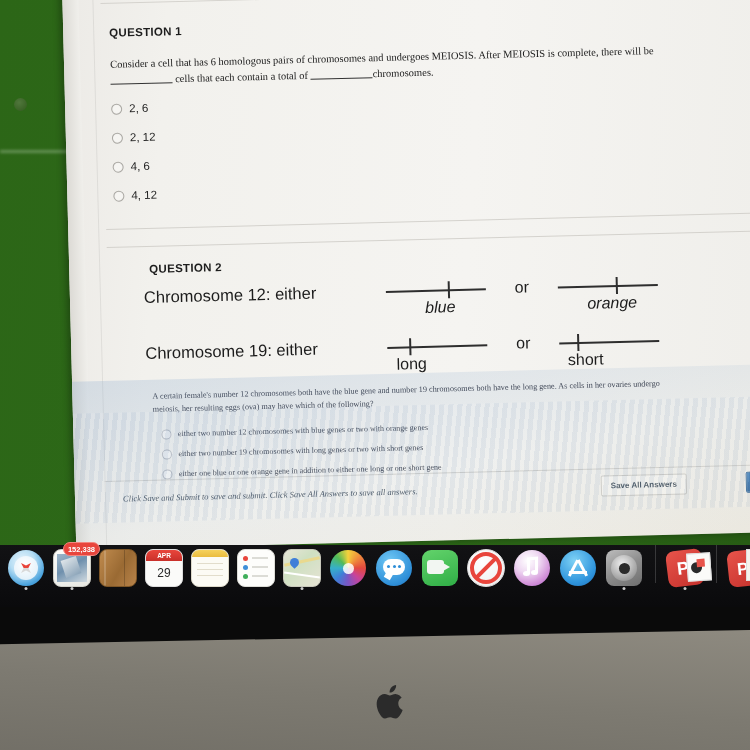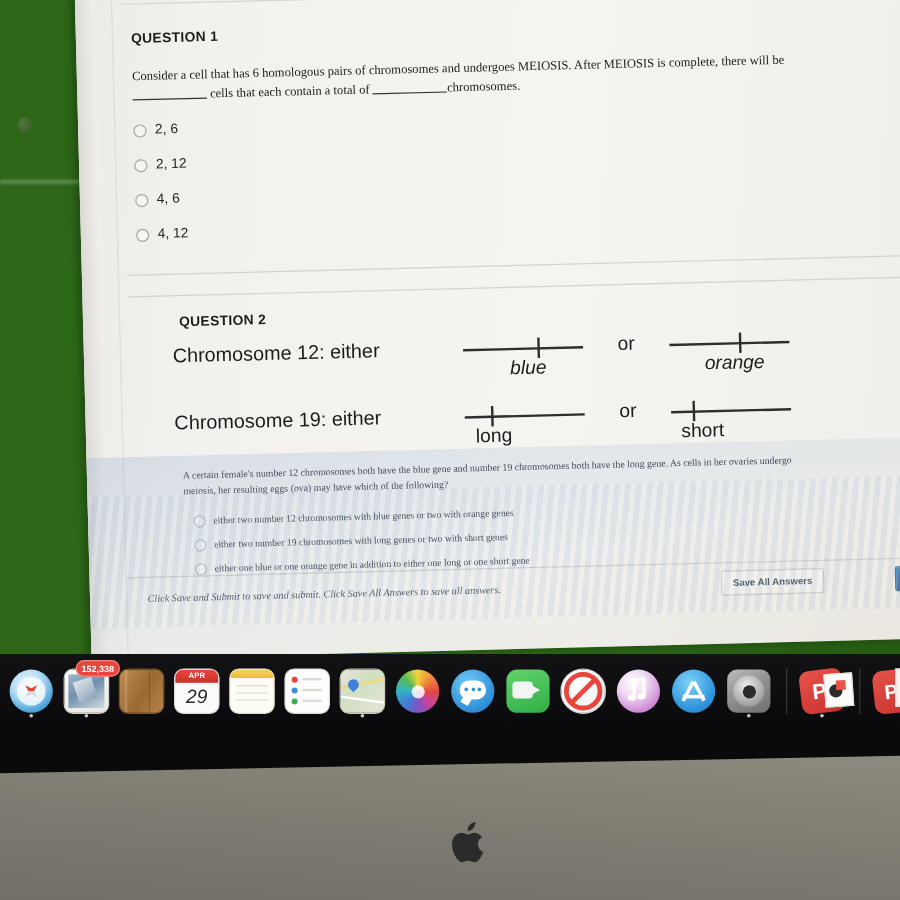--- a/index.html
+++ b/index.html
@@ -134,21 +134,21 @@
   #glare2{
     position:absolute;left:0;top:430px;width:720px;height:110px;
     background:repeating-linear-gradient(97deg,rgba(255,255,255,.10) 0 4px,rgba(120,150,190,.10) 4px 9px);
     pointer-events:none;
   }
 
   
   #dock{
     position:absolute;left:0;top:545px;width:750px;height:62px;
     background:linear-gradient(180deg,#121214,#0a0a0c);
-    display:flex;align-items:center;padding-left:4px;box-sizing:border-box;
+    display:flex;align-items:flex-start;padding-left:4px;box-sizing:border-box;
   }
   .dock-item{
     position:relative;width:44px;height:46px;margin-right:2px;
     display:flex;align-items:center;justify-content:center;flex:0 0 auto;
   }
   .ico{width:36px;height:36px;border-radius:8px;position:relative;overflow:hidden;}
   .ico.round{border-radius:50%;}
   .run-dot{
     position:absolute;bottom:1px;left:50%;transform:translateX(-50%);
     width:3px;height:3px;border-radius:50%;background:#c9c9c9;
@@ -311,21 +311,21 @@
   <div class="dock-item">
     <div class="ico" style="background:linear-gradient(120deg,#c08b4e,#9a6a33 55%,#b8834a);border:1px solid #7d5526;">
       <div style="position:absolute;left:4px;top:0;width:2px;height:36px;background:rgba(255,255,255,.18);"></div>
       <div style="position:absolute;left:24px;top:0;width:1px;height:36px;background:rgba(0,0,0,.2);"></div>
     </div>
   </div>
 
   <div class="dock-item">
     <div class="ico" style="background:#fbfbf9;border:1px solid #ddd;">
       <div style="position:absolute;left:0;top:0;width:100%;height:11px;background:linear-gradient(180deg,#e9463c,#c9302a);color:#fff;font-size:6.5px;font-weight:bold;text-align:center;line-height:11px;font-family:'Liberation Sans',sans-serif;">APR</div>
-      <div style="position:absolute;left:0;top:11px;width:100%;height:25px;color:#2a2a2a;font-size:16px;text-align:center;line-height:25px;font-family:'Liberation Sans',sans-serif;font-style:italic;">29</div>
+      <div style="position:absolute;left:0;top:11px;width:100%;height:25px;color:#2a2a2a;font-size:12px;text-align:center;line-height:25px;font-family:'Liberation Sans',sans-serif;">29</div>
     </div>
   </div>
 
   <div class="dock-item">
     <div class="ico" style="background:#fcfbf4;border:1px solid #ddd9c9;">
       <div style="position:absolute;left:0;top:0;width:100%;height:7px;background:linear-gradient(180deg,#f6d25c,#eabc3e);"></div>
       <div style="position:absolute;left:5px;top:13px;width:26px;height:1px;background:#e2ddcb;"></div>
       <div style="position:absolute;left:5px;top:19px;width:26px;height:1px;background:#e2ddcb;"></div>
       <div style="position:absolute;left:5px;top:25px;width:26px;height:1px;background:#e2ddcb;"></div>
     </div>

